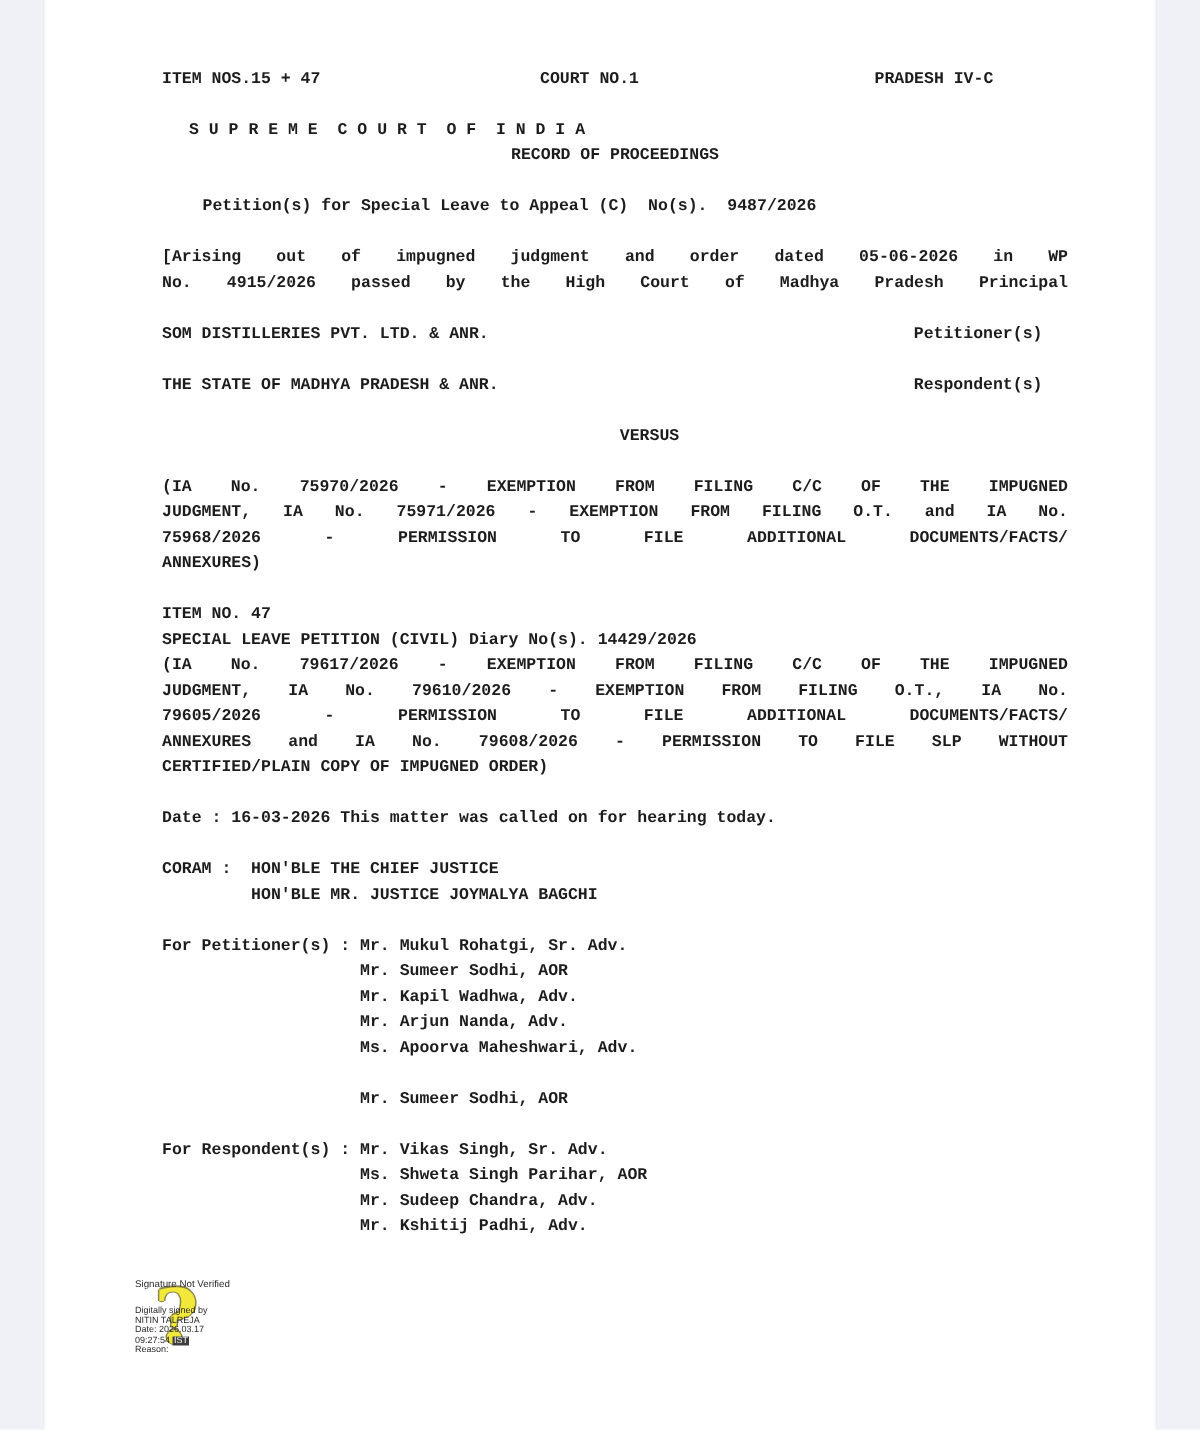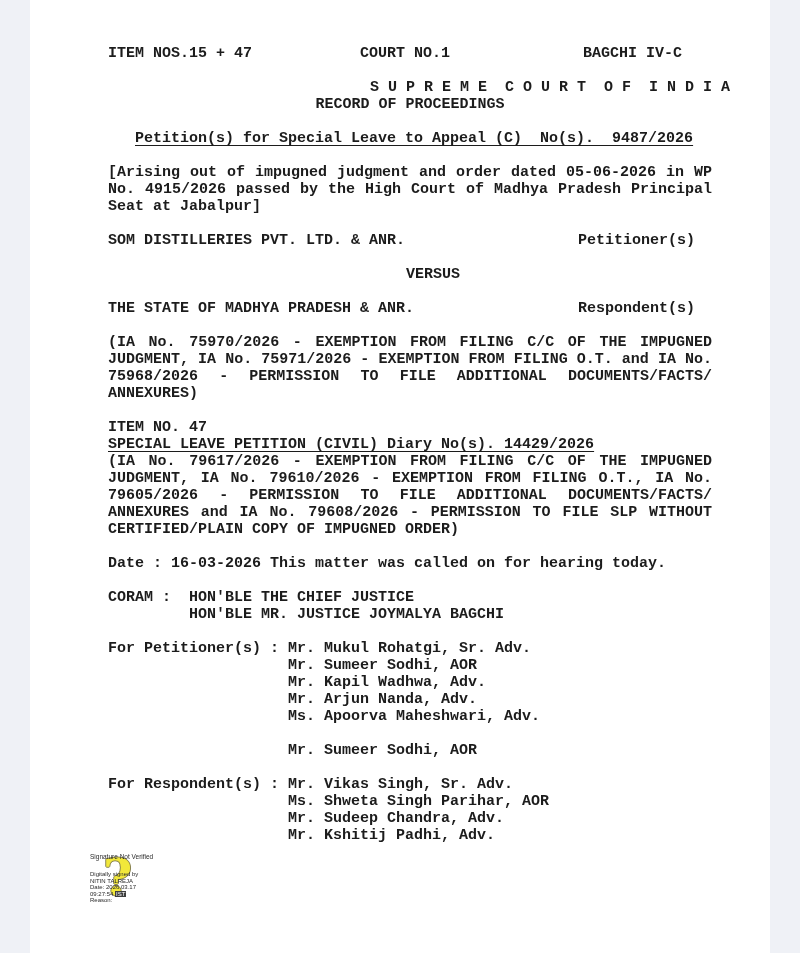--- a/index.html
+++ b/index.html
@@ -6,32 +6,32 @@
   body{
     width:800px;height:953px;position:relative;background:#ffffff;
     font-family:"Liberation Mono","DejaVu Sans Mono",monospace;
     overflow:hidden;
   }
   .gutter{position:absolute;top:0;bottom:0;width:30px;background:#eff1f6;}
   .gutter-left{left:0;}
   .gutter-right{right:0;}
   .page-content{
     position:absolute;left:108px;top:45px;width:604px;
-    font-size:15px;font-weight:700;line-height:17px;color:#1c1c1c;
+    font-size:11px;font-weight:700;line-height:17px;color:#1c1c1c;
   }
   .block{margin:0 0 17px 0;}
   .line{height:17px;}
   .pre{white-space:pre;}
   .jline{text-align:justify;text-align-last:justify;}
-  .ul{text-decoration:underline;text-underline-offset:3px;text-decoration-thickness:1px;}
+  .ul{text-underline-offset:3px;text-decoration-thickness:1px;}
   .center{text-align:center;}
   .header-row{display:grid;grid-template-columns:252px 223px auto;}
   .party-row{display:flex;justify-content:space-between;}
   .party-row .role{margin-right:17px;}
-  .title-main{white-space:pre;text-align:right;transform:translateX(18px);}
+  .title-main{white-space:pre;text-align:left;transform:translateX(18px);}
   .versus{text-align:center;transform:translateX(23px);}
   .petition-heading{white-space:pre;margin-left:27px;}
   
   .sig{
     position:absolute;left:90px;top:853px;width:100px;height:70px;
     font-family:"Liberation Sans","DejaVu Sans",sans-serif;
     font-weight:400;color:#2a2a2a;
   }
   .sig-nv{font-size:6.5px;line-height:7px;position:relative;z-index:2;}
   .sig-q{
@@ -47,50 +47,49 @@
 <body>
 
 <div class="gutter gutter-left"></div>
 <div class="gutter gutter-right"></div>
 
 <div class="page-content">
 
   <div class="block header-row">
     <span class="line">ITEM NOS.15 + 47</span>
     <span class="line">COURT NO.1</span>
-    <span class="line">BAGCHI IV-C</span>
+    <span class="line">PRADESH IV-C</span>
   </div>
 
   <div class="block">
     <div class="line title-main">S U P R E M E  C O U R T  O F  I N D I A</div>
     <div class="line center">RECORD OF PROCEEDINGS</div>
   </div>
 
   <div class="block">
     <div class="line petition-heading ul">Petition(s) for Special Leave to Appeal (C)  No(s).  9487/2026</div>
   </div>
 
   <div class="block">
     <div class="line jline">[Arising out of impugned judgment and order dated 05-06-2026 in WP</div>
     <div class="line jline">No. 4915/2026 passed by the High Court of Madhya Pradesh Principal</div>
-    <div class="line">Seat at Jabalpur]</div>
   </div>
 
   <div class="block party-row">
     <span class="line">SOM DISTILLERIES PVT. LTD. &amp; ANR.</span>
     <span class="line role">Petitioner(s)</span>
   </div>
 
-  <div class="block">
-    <div class="line versus">VERSUS</div>
-  </div>
-
   <div class="block party-row">
     <span class="line">THE STATE OF MADHYA PRADESH &amp; ANR.</span>
     <span class="line role">Respondent(s)</span>
+  </div>
+
+  <div class="block">
+    <div class="line versus">VERSUS</div>
   </div>
 
   <div class="block">
     <div class="line jline">(IA No. 75970/2026 - EXEMPTION FROM FILING C/C OF THE IMPUGNED</div>
     <div class="line jline">JUDGMENT, IA No. 75971/2026 - EXEMPTION FROM FILING O.T. and IA No.</div>
     <div class="line jline">75968/2026 - PERMISSION TO FILE ADDITIONAL DOCUMENTS/FACTS/</div>
     <div class="line">ANNEXURES)</div>
   </div>
 
 

